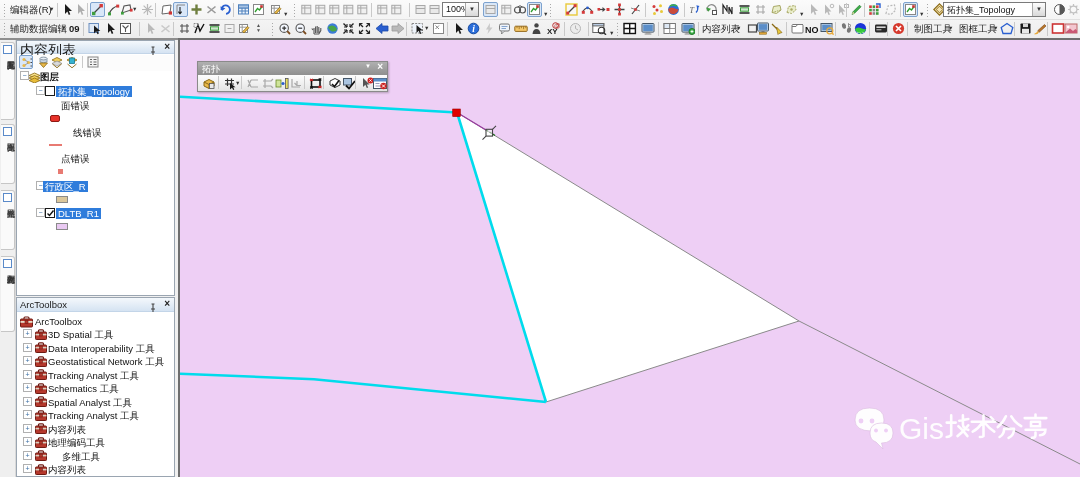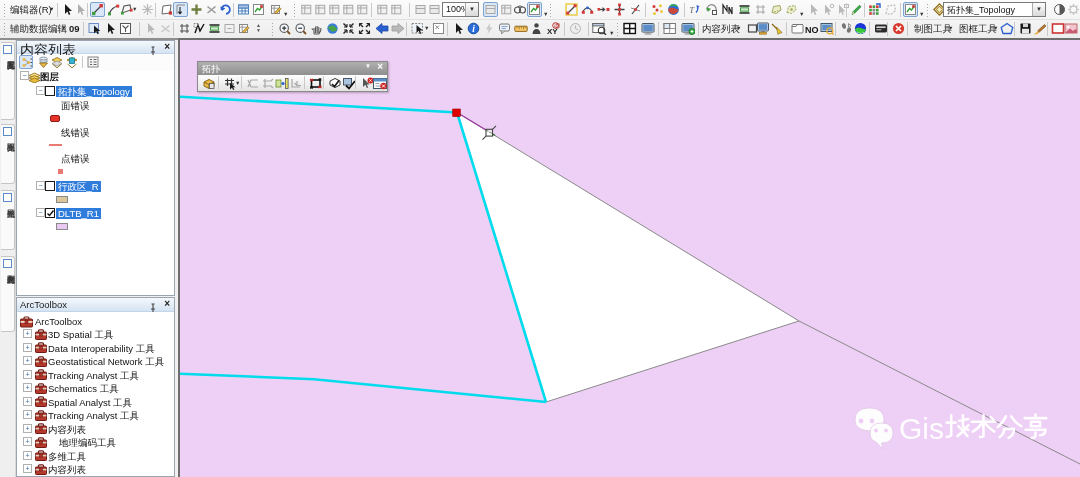--- a/index.html
+++ b/index.html
@@ -767,27 +767,27 @@
         <path d="M1 7 L6.5 4.5 L12 7 L6.5 9.5 Z" fill="#f2cf5b" stroke="#8a6914" stroke-width="0.8"></path>
         <path d="M1 9.5 L6.5 7 L12 9.5 L6.5 12 Z" fill="#e8bc38" stroke="#8a6914" stroke-width="0.8"></path>
       </svg>
     </span>
 <span class="trow" style="left:23px;top:29px"><b>图层</b></span>
 <span class="eb" style="left:19px;top:45px">−</span>
 <span class="cb" style="left:28px;top:45px"></span>
 <span class="trow" style="left:39px;top:44px"><span class="hl">拓扑集_Topology</span></span>
 <span class="trow" style="left:44px;top:58px">面错误</span>
 <span style="position:absolute;left:33px;top:74px;width:10px;height:7px;background:#e8332a;border:1px solid #8e1a14;border-radius:2px"></span>
-<span class="trow" style="left:44px;top:85px">线错误</span>
+<span class="trow" style="left:56px;top:85px">线错误</span>
 <span style="position:absolute;left:32px;top:103px;width:13px;height:2px;background:#e87a72"></span>
 <span class="trow" style="left:44px;top:111px">点错误</span>
 <span style="position:absolute;left:41px;top:128px;width:5px;height:5px;background:#e87a72"></span>
 <span class="eb" style="left:19px;top:140px">−</span>
 <span class="cb" style="left:28px;top:140px"></span>
-<span class="trow" style="left:39px;top:139px"><span class="hl">行政区_R</span></span>
+<span class="trow" style="left:26px;top:139px"><span class="hl">行政区_R</span></span>
 <span style="position:absolute;left:39px;top:155px;width:12px;height:7px;background:#dbc79b;border:1px solid #8a8a8a"></span>
 <span class="eb" style="left:19px;top:167px">−</span>
 <span class="cb" style="left:28px;top:167px">
       <svg width="9" height="9" viewBox="0 0 9 9">
         <path d="M1.5 4.5 L3.5 6.5 L7.5 1.5" stroke="#111" stroke-width="1.4" fill="none"></path>
       </svg>
     </span>
 <span class="trow" style="left:39px;top:166px"><span class="hl">DLTB_R1</span></span>
 <span style="position:absolute;left:39px;top:182px;width:12px;height:7px;background:#e9c9f2;border:1px solid #8a8a8a"></span>
 </div>
@@ -890,31 +890,31 @@
 <span class="trow" style="left:31px;top:124.5px">内容列表</span>
 <span class="eb" style="left:6px;top:139.0px">+</span>
 <span class="i" style="left:17px;top:138.0px;width:13px;height:12px">
       <svg width="12" height="11" viewBox="0 0 12 11">
         <rect x="0.5" y="3" width="11" height="7.5" rx="0.8" fill="#b5382c" stroke="#6e1a12"></rect>
         <path d="M3.5 3 V1.8 Q3.5 0.8 4.5 0.8 H7.5 Q8.5 0.8 8.5 1.8 V3" fill="none" stroke="#6e1a12" stroke-width="1.2"></path>
         <rect x="0.5" y="4.8" width="11" height="1.6" fill="#d8d0c0"></rect>
         <rect x="4.6" y="4.2" width="2.8" height="2.8" fill="#b5382c" stroke="#6e1a12" stroke-width="0.6"></rect>
       </svg>
     </span>
-<span class="trow" style="left:42px;top:138.0px">地理编码工具</span>
+<span class="trow" style="left:31px;top:138.0px">地理编码工具</span>
 <span class="eb" style="left:6px;top:152.5px">+</span>
 <span class="i" style="left:17px;top:151.5px;width:13px;height:12px">
       <svg width="12" height="11" viewBox="0 0 12 11">
         <rect x="0.5" y="3" width="11" height="7.5" rx="0.8" fill="#b5382c" stroke="#6e1a12"></rect>
         <path d="M3.5 3 V1.8 Q3.5 0.8 4.5 0.8 H7.5 Q8.5 0.8 8.5 1.8 V3" fill="none" stroke="#6e1a12" stroke-width="1.2"></path>
         <rect x="0.5" y="4.8" width="11" height="1.6" fill="#d8d0c0"></rect>
         <rect x="4.6" y="4.2" width="2.8" height="2.8" fill="#b5382c" stroke="#6e1a12" stroke-width="0.6"></rect>
       </svg>
     </span>
-<span class="trow" style="left:31px;top:151.5px">多维工具</span>
+<span class="trow" style="left:45px;top:151.5px">多维工具</span>
 <span class="eb" style="left:6px;top:166.0px">+</span>
 <span class="i" style="left:17px;top:165.0px;width:13px;height:12px">
       <svg width="12" height="11" viewBox="0 0 12 11">
         <rect x="0.5" y="3" width="11" height="7.5" rx="0.8" fill="#b5382c" stroke="#6e1a12"></rect>
         <path d="M3.5 3 V1.8 Q3.5 0.8 4.5 0.8 H7.5 Q8.5 0.8 8.5 1.8 V3" fill="none" stroke="#6e1a12" stroke-width="1.2"></path>
         <rect x="0.5" y="4.8" width="11" height="1.6" fill="#d8d0c0"></rect>
         <rect x="4.6" y="4.2" width="2.8" height="2.8" fill="#b5382c" stroke="#6e1a12" stroke-width="0.6"></rect>
       </svg>
     </span>
 <span class="trow" style="left:31px;top:165.0px">内容列表</span>

